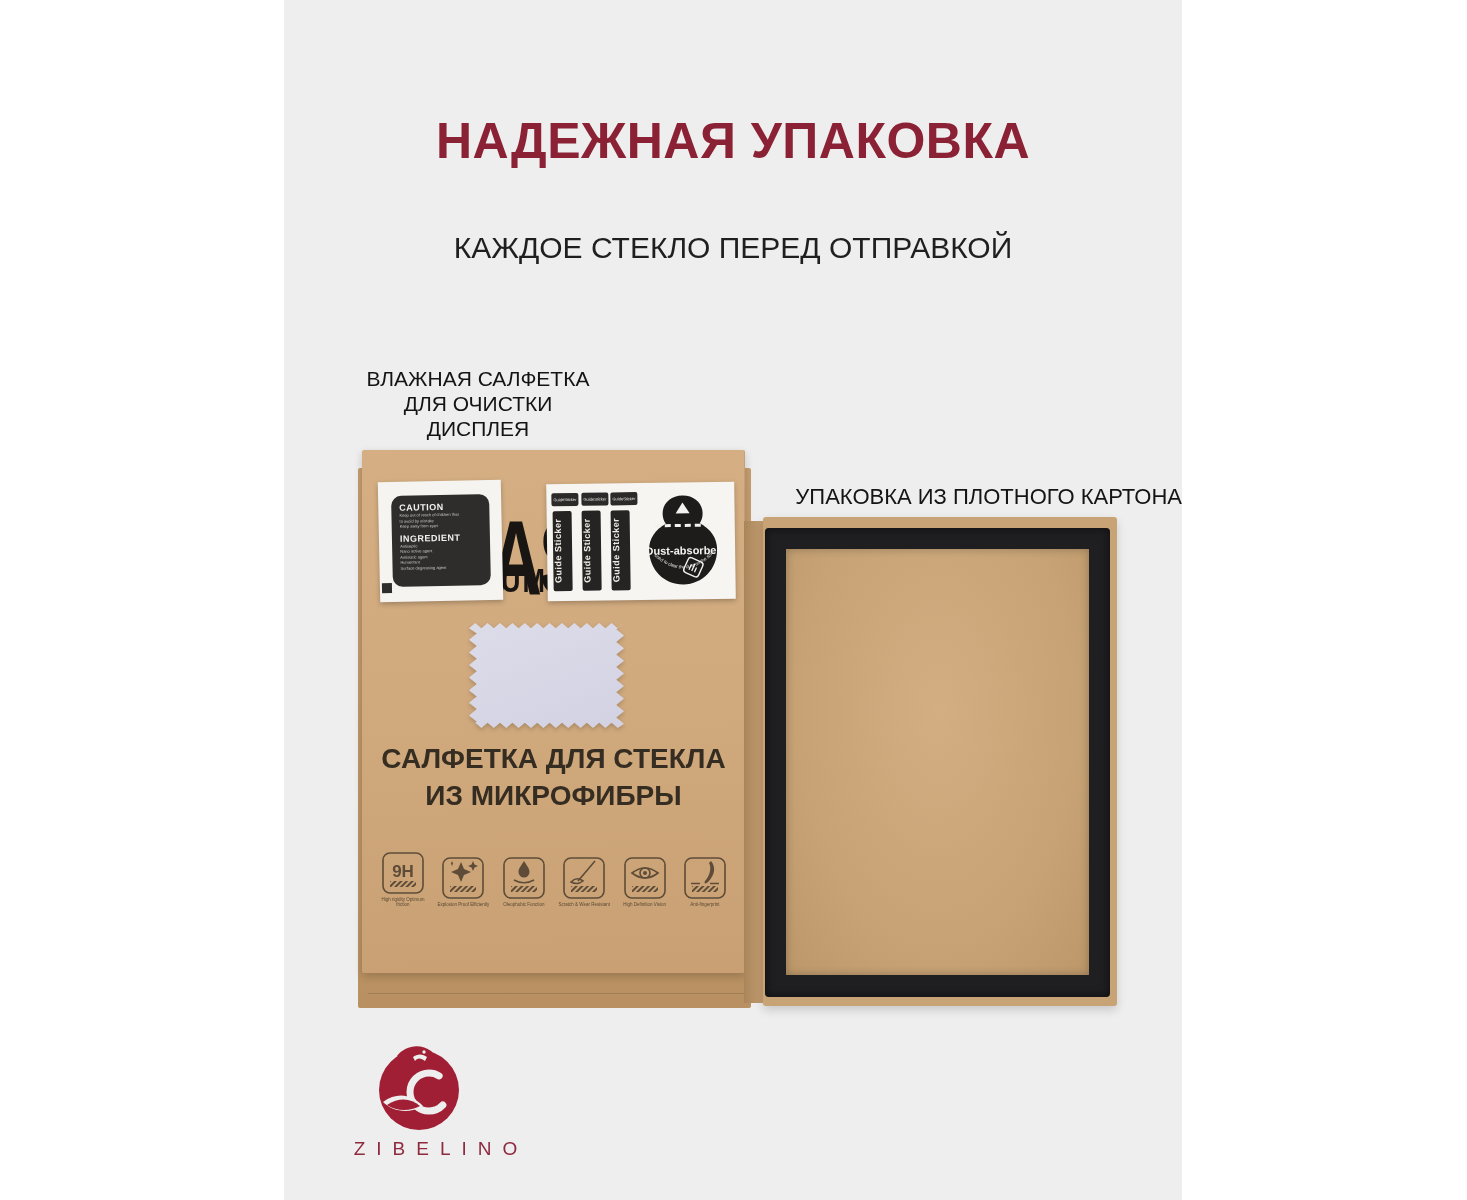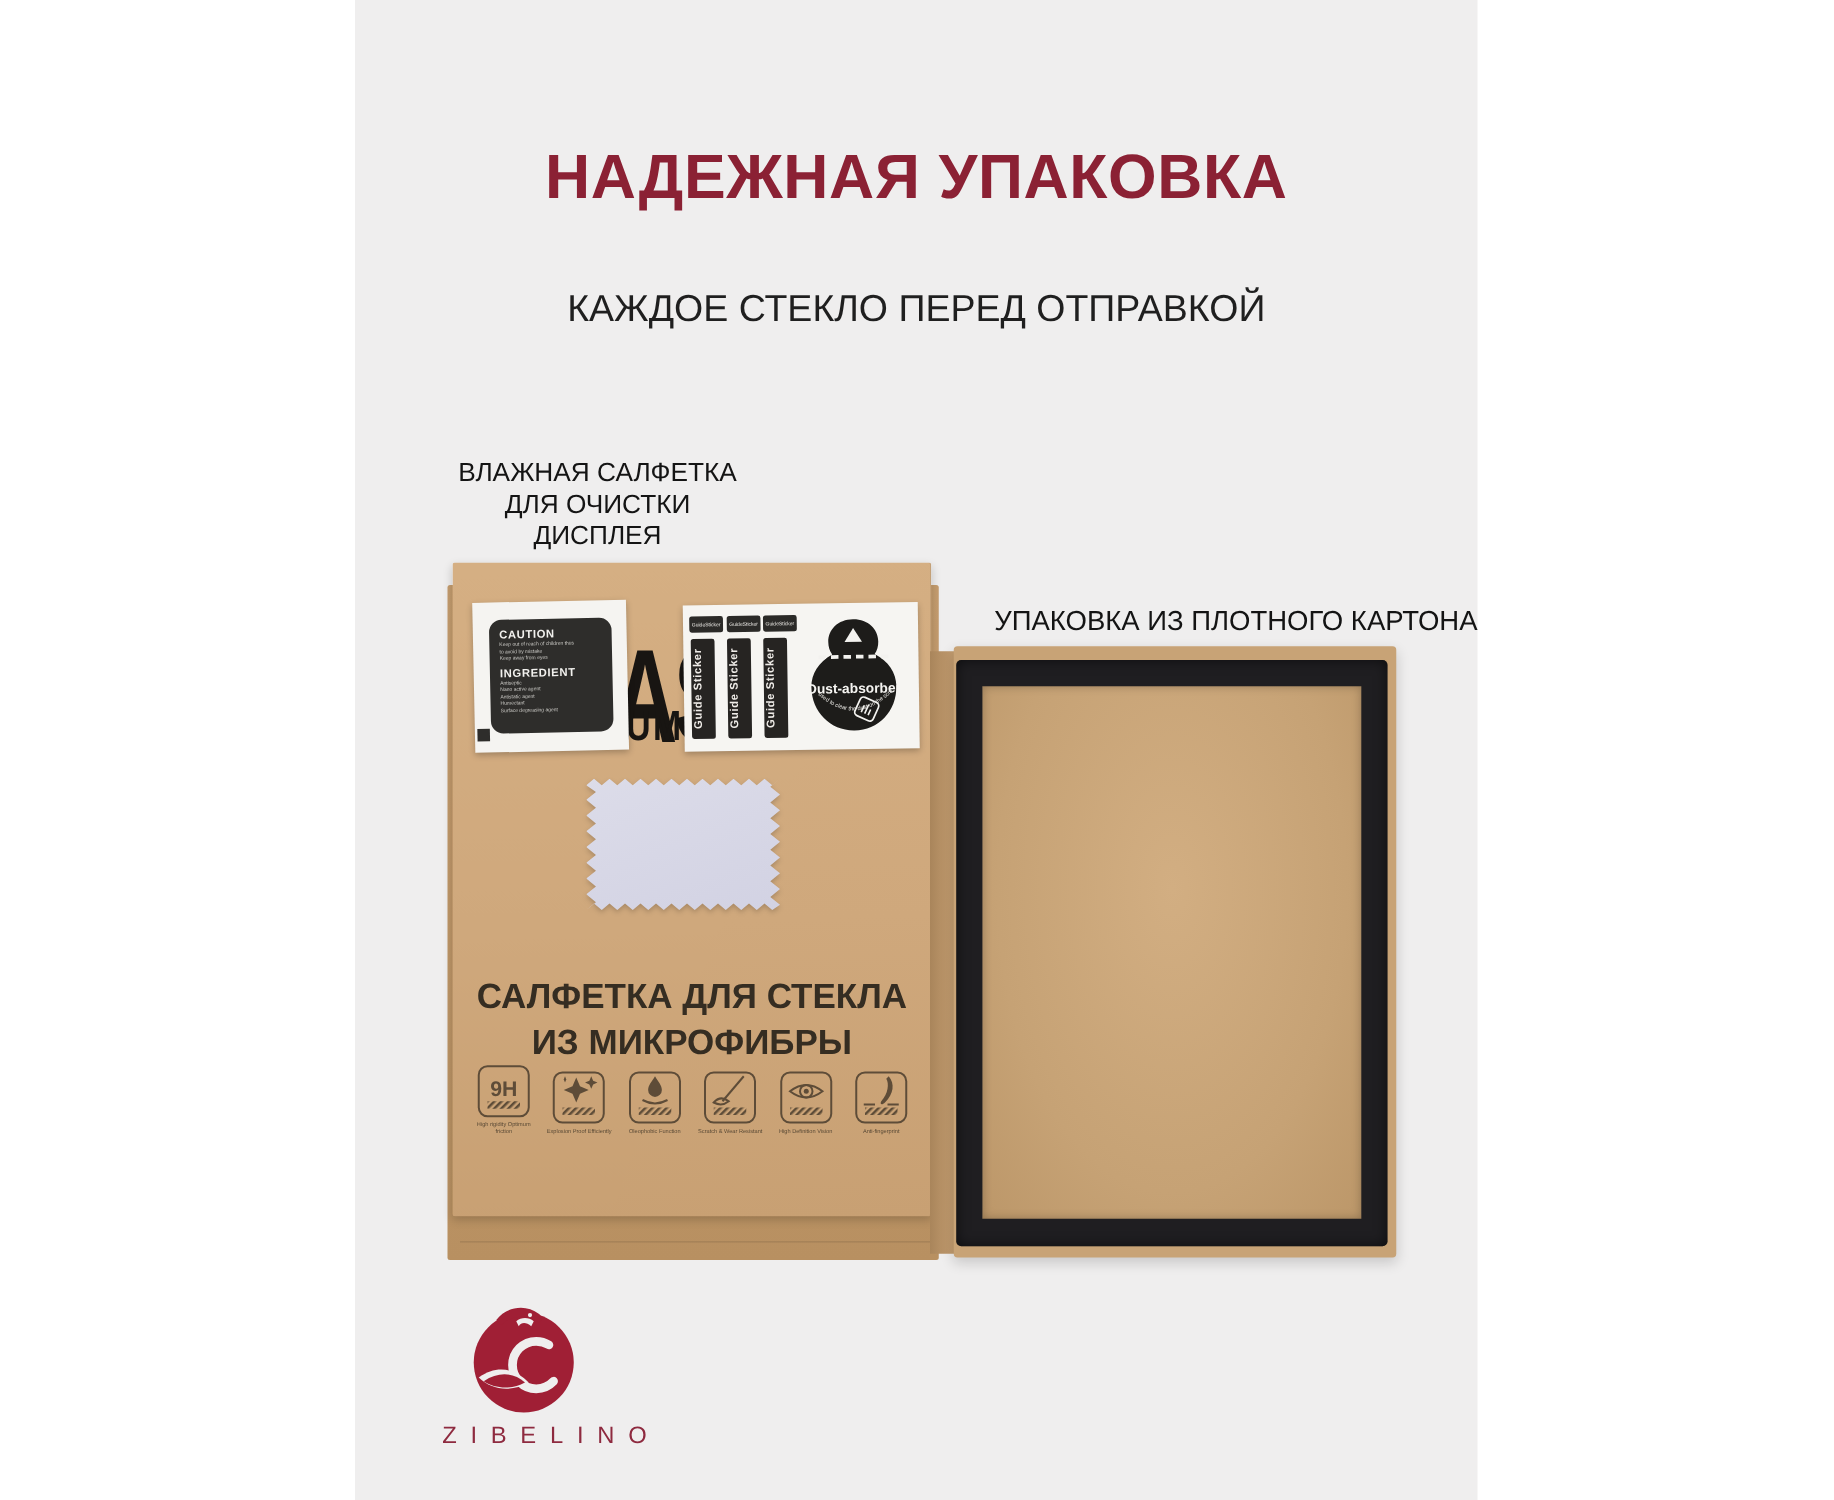--- a/index.html
+++ b/index.html
@@ -54,21 +54,21 @@
            writing-mode:vertical-rl; transform:rotate(180deg); text-align:center; }
   .strip1{left:6px} .strip2{left:35px} .strip3{left:64px}
   .dust { position:absolute; left:88px; top:9px; width:96px; height:101px; }
 
   
   .cloth { position:absolute; left:469px; top:623px; width:155px; height:105px;
            filter:drop-shadow(0 2px 2px rgba(0,0,0,.18)); }
   .cloth-inner { width:100%; height:100%; background:linear-gradient(160deg,#dcdce9,#d2d2e3);
     clip-path:polygon(0% 5%,4% 0%,8% 5%,12% 0%,16% 5%,20% 0%,24% 5%,28% 0%,32% 5%,36% 0%,40% 5%,44% 0%,48% 5%,52% 0%,56% 5%,60% 0%,64% 5%,68% 0%,72% 5%,76% 0%,80% 5%,84% 0%,88% 5%,92% 0%,96% 5%,100% 0%,95% 6%,100% 12%,95% 18%,100% 24%,95% 30%,100% 36%,95% 42%,100% 48%,95% 54%,100% 60%,95% 66%,100% 72%,95% 78%,100% 84%,95% 90%,100% 96%,96% 100%,92% 95%,88% 100%,84% 95%,80% 100%,76% 95%,72% 100%,68% 95%,64% 100%,60% 95%,56% 100%,52% 95%,48% 100%,44% 95%,40% 100%,36% 95%,32% 100%,28% 95%,24% 100%,20% 95%,16% 100%,12% 95%,8% 100%,4% 95%,0% 100%,5% 94%,0% 88%,5% 82%,0% 76%,5% 70%,0% 64%,5% 58%,0% 52%,5% 46%,0% 40%,5% 34%,0% 28%,5% 22%,0% 16%,5% 10%); }
 
-  .cloth-caption { position:absolute; left:362px; top:778px; width:383px; text-align:center;
+  .cloth-caption { position:absolute; left:362px; top:740px; width:383px; text-align:center;
                    font-size:28px; line-height:37px; font-weight:600; color:#352d22; }
 
   
   .icons-row { position:absolute; left:376px; top:850px; width:356px; display:flex; justify-content:space-between;align-items:flex-end; }
   .icon-item { width:54px; text-align:center; }
   .icon-item svg { width:48px; height:46px; display:block; margin:0 auto; opacity:.88; }
   .ic { stroke:#4f4130; fill:none; stroke-width:1.6; }
   .icf { fill:#4f4130; stroke:none; }
   .icon-cap { font-size:4.5px; color:#5a4a36; margin-top:1px; line-height:5px; }
 

